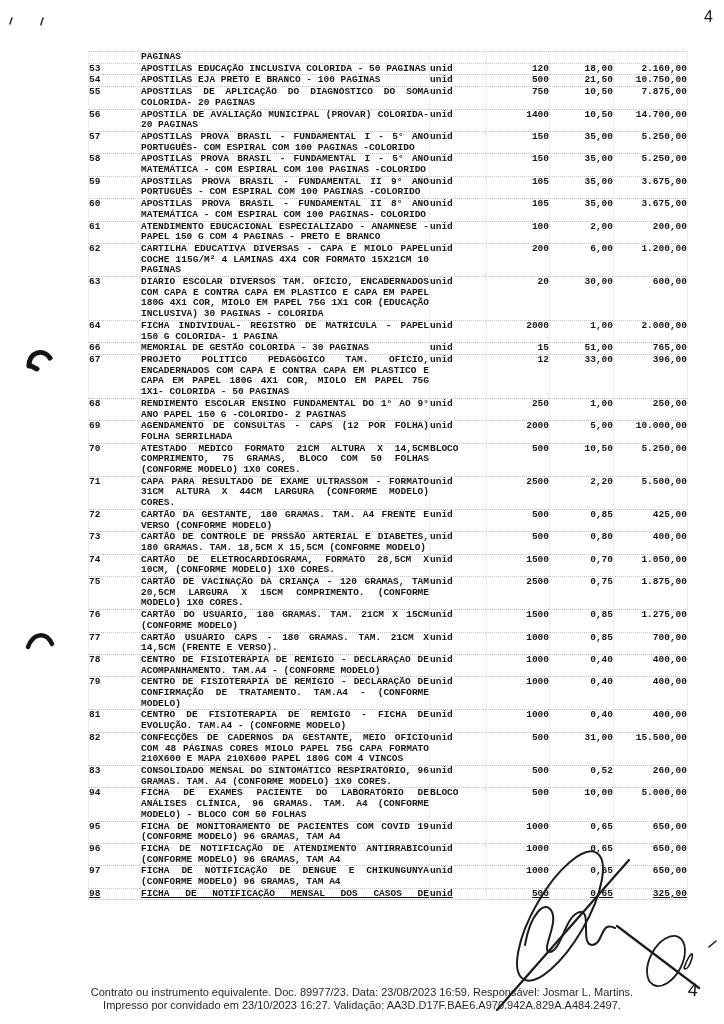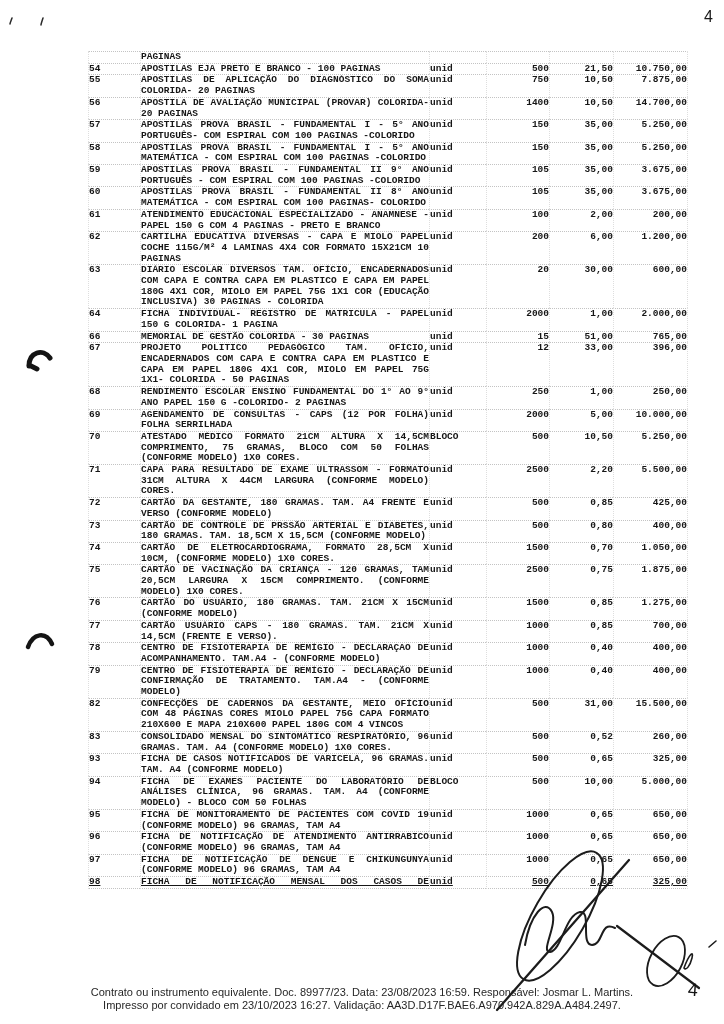--- a/index.html
+++ b/index.html
@@ -56,20 +56,28 @@
     <tbody>
         <tr>
           <td class="c-no"></td>
           <td class="c-desc">PAGINAS</td>
           <td class="c-unit"></td>
           <td class="c-qty"></td>
           <td class="c-price"></td>
           <td class="c-total"></td>
         </tr>
         <tr>
+          <td class="c-no">53</td>
+          <td class="c-desc">APOSTILAS EDUCAÇÃO INCLUSIVA COLORIDA - 50 PAGINAS</td>
+          <td class="c-unit">unid</td>
+          <td class="c-qty">120</td>
+          <td class="c-price">18,00</td>
+          <td class="c-total">2.160,00</td>
+        </tr>
+        <tr>
           <td class="c-no">54</td>
           <td class="c-desc">APOSTILAS EJA PRETO E BRANCO - 100 PAGINAS</td>
           <td class="c-unit">unid</td>
           <td class="c-qty">500</td>
           <td class="c-price">21,50</td>
           <td class="c-total">10.750,00</td>
         </tr>
         <tr>
           <td class="c-no">55</td>
           <td class="c-desc">APOSTILAS DE APLICAÇÃO DO DIAGNÓSTICO DO SOMA COLORIDA- 20 PAGINAS</td>
@@ -256,42 +264,42 @@
         </tr>
         <tr>
           <td class="c-no">79</td>
           <td class="c-desc">CENTRO DE FISIOTERAPIA DE REMÍGIO - DECLARAÇÃO DE CONFIRMAÇÃO DE TRATAMENTO. TAM.A4 - (CONFORME MODELO)</td>
           <td class="c-unit">unid</td>
           <td class="c-qty">1000</td>
           <td class="c-price">0,40</td>
           <td class="c-total">400,00</td>
         </tr>
         <tr>
+          <td class="c-no">81</td>
+          <td class="c-desc">CENTRO DE FISIOTERAPIA DE REMÍGIO - FICHA DE EVOLUÇÃO. TAM.A4 - (CONFORME MODELO)</td>
+          <td class="c-unit">unid</td>
+          <td class="c-qty">1000</td>
+          <td class="c-price">0,40</td>
+          <td class="c-total">400,00</td>
+        </tr>
+        <tr>
           <td class="c-no">82</td>
           <td class="c-desc">CONFECÇÕES DE CADERNOS DA GESTANTE, MEIO OFÍCIO COM 48 PÁGINAS CORES MIOLO PAPEL 75G CAPA FORMATO 210X600 E MAPA 210X600 PAPEL 180G COM 4 VINCOS</td>
           <td class="c-unit">unid</td>
           <td class="c-qty">500</td>
           <td class="c-price">31,00</td>
           <td class="c-total">15.500,00</td>
         </tr>
         <tr>
           <td class="c-no">83</td>
           <td class="c-desc">CONSOLIDADO MENSAL DO SINTOMÁTICO RESPIRATÓRIO, 96 GRAMAS. TAM. A4 (CONFORME MODELO) 1X0 CORES.</td>
           <td class="c-unit">unid</td>
           <td class="c-qty">500</td>
           <td class="c-price">0,52</td>
           <td class="c-total">260,00</td>
-        </tr>
-        <tr>
-          <td class="c-no">93</td>
-          <td class="c-desc">FICHA DE CASOS NOTIFICADOS DE VARICELA, 96 GRAMAS. TAM. A4 (CONFORME MODELO)</td>
-          <td class="c-unit">unid</td>
-          <td class="c-qty">500</td>
-          <td class="c-price">0,65</td>
-          <td class="c-total">325,00</td>
         </tr>
         <tr>
           <td class="c-no">94</td>
           <td class="c-desc">FICHA DE EXAMES PACIENTE DO LABORATÓRIO DE ANÁLISES CLÍNICA, 96 GRAMAS. TAM. A4 (CONFORME MODELO) - BLOCO COM 50 FOLHAS</td>
           <td class="c-unit">BLOCO</td>
           <td class="c-qty">500</td>
           <td class="c-price">10,00</td>
           <td class="c-total">5.000,00</td>
         </tr>
         <tr>

